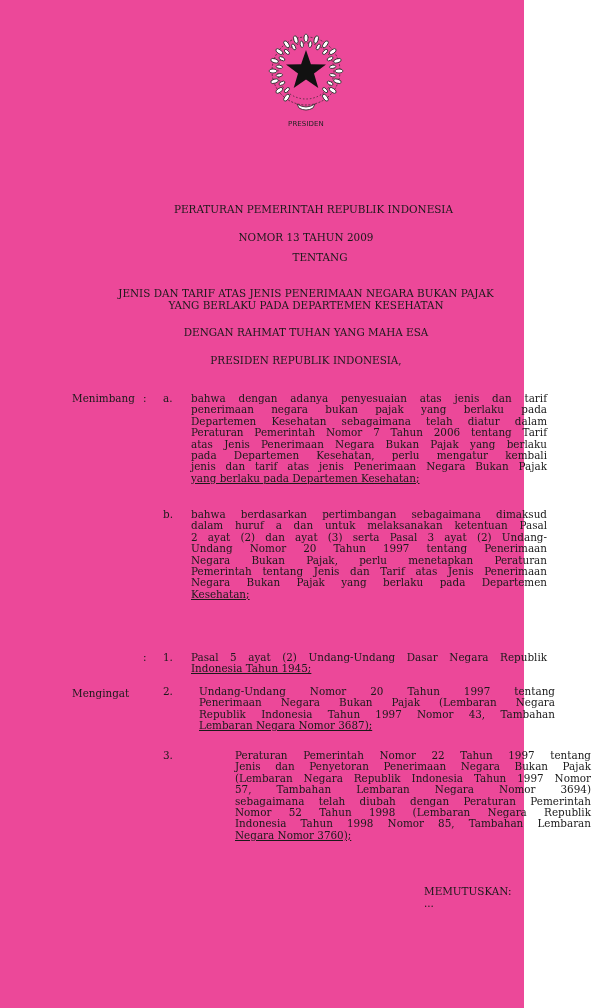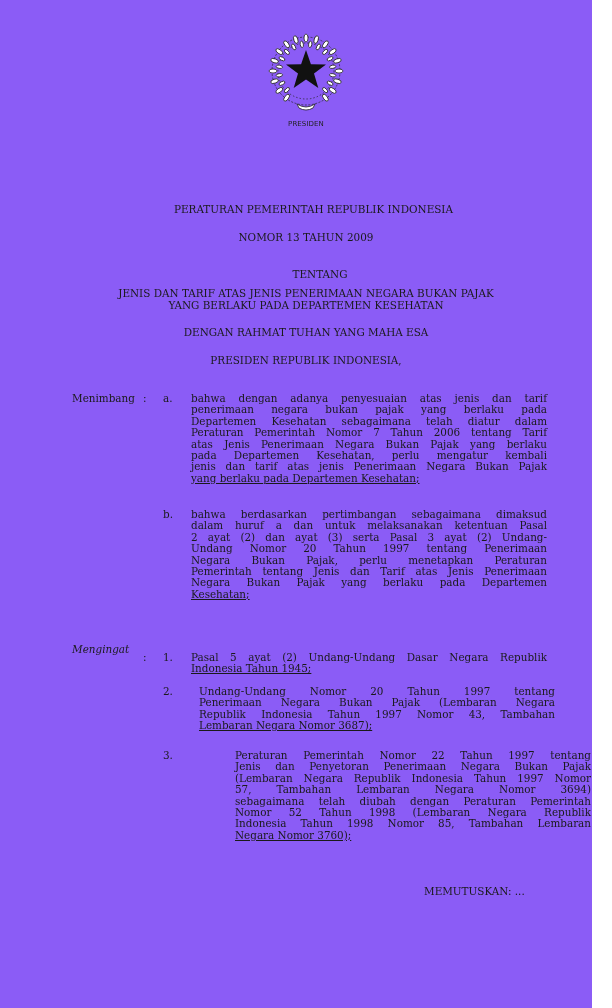--- a/index.html
+++ b/index.html
@@ -10,22 +10,22 @@
       overflow: hidden;
     }
     body {
       position: relative;
       font-family: "DejaVu Serif", "Liberation Serif", serif;
       color: #1a1a1a;
     }
     .page {
       position: absolute;
       left: 0; top: 0;
-      width: 592px; height: 1008px;
-      background: #8b5cf6;
+      width: 524px; height: 1008px;
+      background: #ec4899;
     }
     .emblem {
       position: absolute;
       left: 267px;
       top: 32px;
       width: 78px;
       height: 80px;
     }
     .emblem svg { width: 78px; height: 80px; display: block; }
     .caption {
@@ -47,21 +47,21 @@
       left: 0;
       width: 612px;
       text-align: center;
       font-size: 10.4px;
       line-height: 12px;
       letter-spacing: 0px;
       color: #1a1a1a;
     }
     .t1 { top: 203px; padding-left: 15px; }
     .t2 { top: 231px; }
-    .t3 { top: 268px; padding-left: 28px; }
+    .t3 { top: 251px; padding-left: 28px; }
     .t4a { top: 287px; }
     .t4b { top: 299px; }
     .t5 { top: 326px; }
     .t6 { top: 354px; }
 
     .section-label {
       position: absolute;
       left: 72px;
       font-size: 10.4px;
       line-height: 11.4px;
@@ -190,21 +190,21 @@
     <span class="ln">bahwa berdasarkan pertimbangan sebagaimana dimaksud</span>
     <span class="ln">dalam huruf a dan untuk melaksanakan ketentuan Pasal</span>
     <span class="ln">2 ayat (2) dan ayat (3) serta Pasal 3 ayat (2) Undang-</span>
     <span class="ln">Undang Nomor 20 Tahun 1997 tentang Penerimaan</span>
     <span class="ln">Negara Bukan Pajak, perlu menetapkan Peraturan</span>
     <span class="ln">Pemerintah tentang Jenis dan Tarif atas Jenis Penerimaan</span>
     <span class="ln">Negara Bukan Pajak yang berlaku pada Departemen</span>
     <span class="ln last">Kesehatan;</span>
   </div>
 
-  <div class="section-label" style="top:644px;font-style:italic;">Mengingat</div>
+  <div class="section-label" style="top:688px;">Mengingat</div>
   <div class="colon" style="top:652px;">:</div>
 
   <div class="marker" style="top:652px;">1.</div>
   <div class="para" style="top:652px;">
     <span class="ln">Pasal 5 ayat (2) Undang-Undang Dasar Negara Republik</span>
     <span class="ln last">Indonesia Tahun 1945;</span>
   </div>
 
   <div class="marker" style="top:686px;">2.</div>
   <div class="para" style="top:686px;margin-left:8px;">

